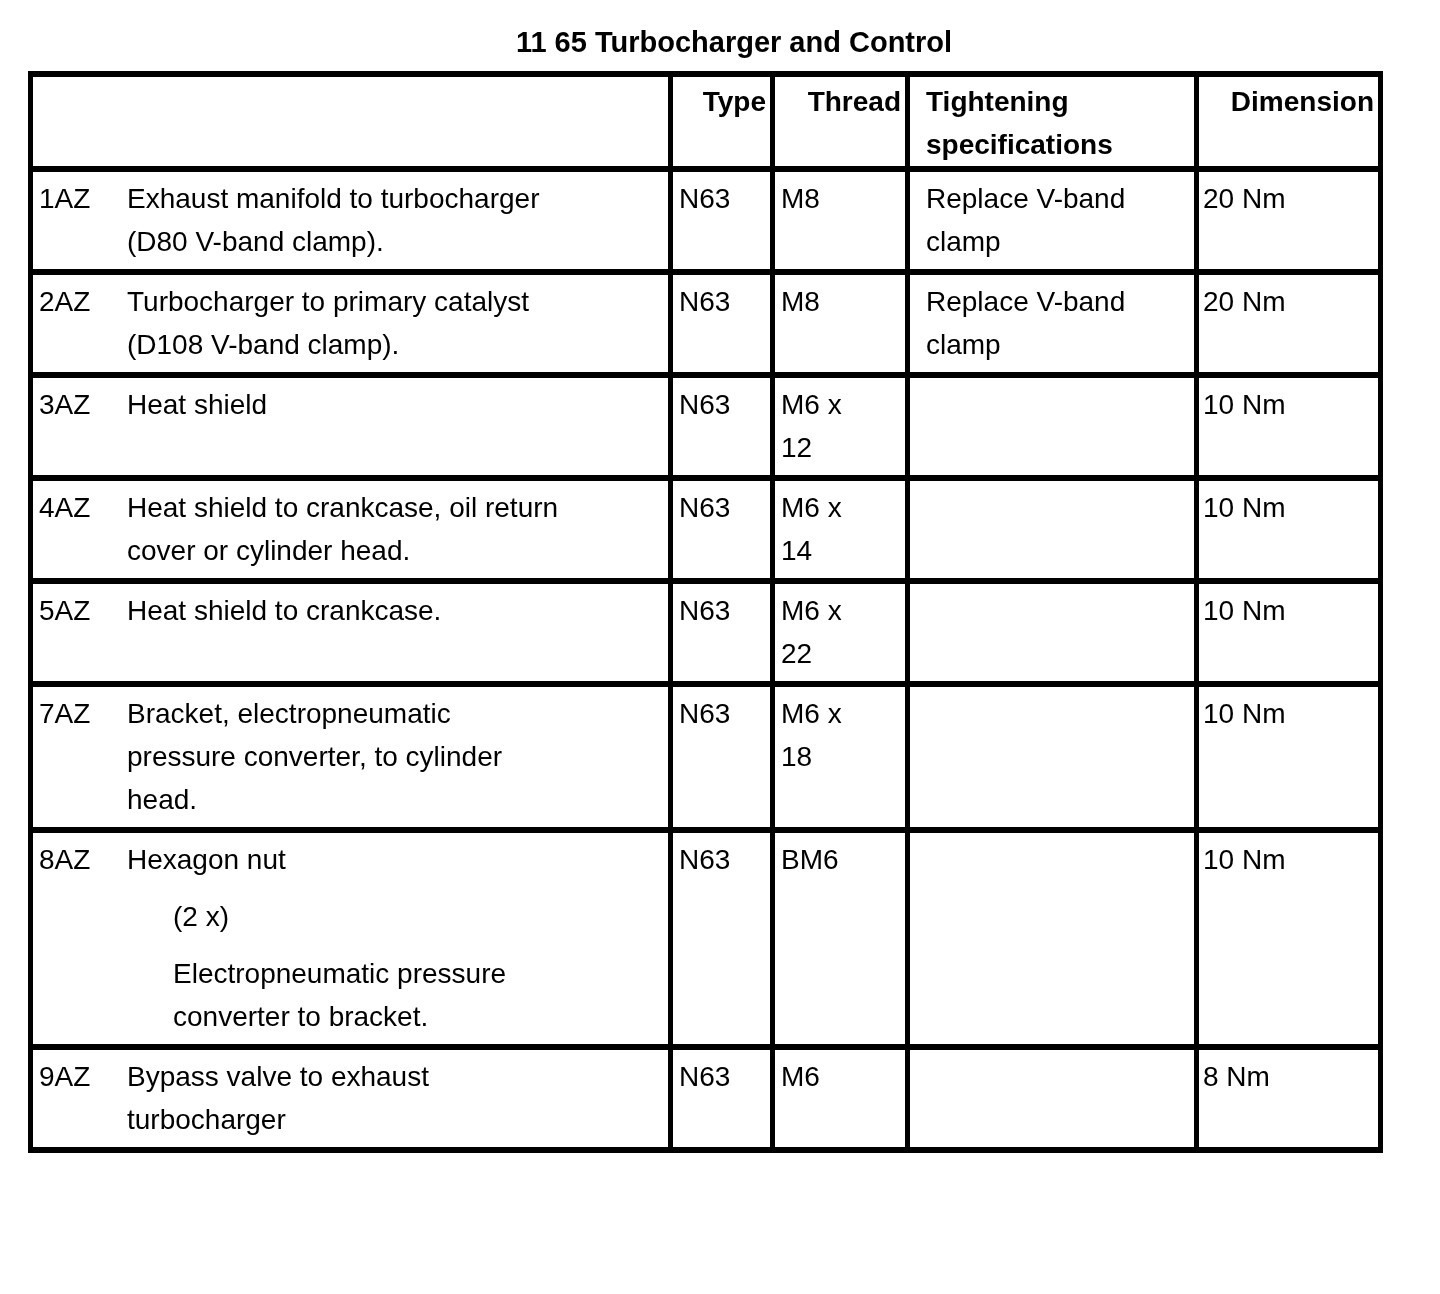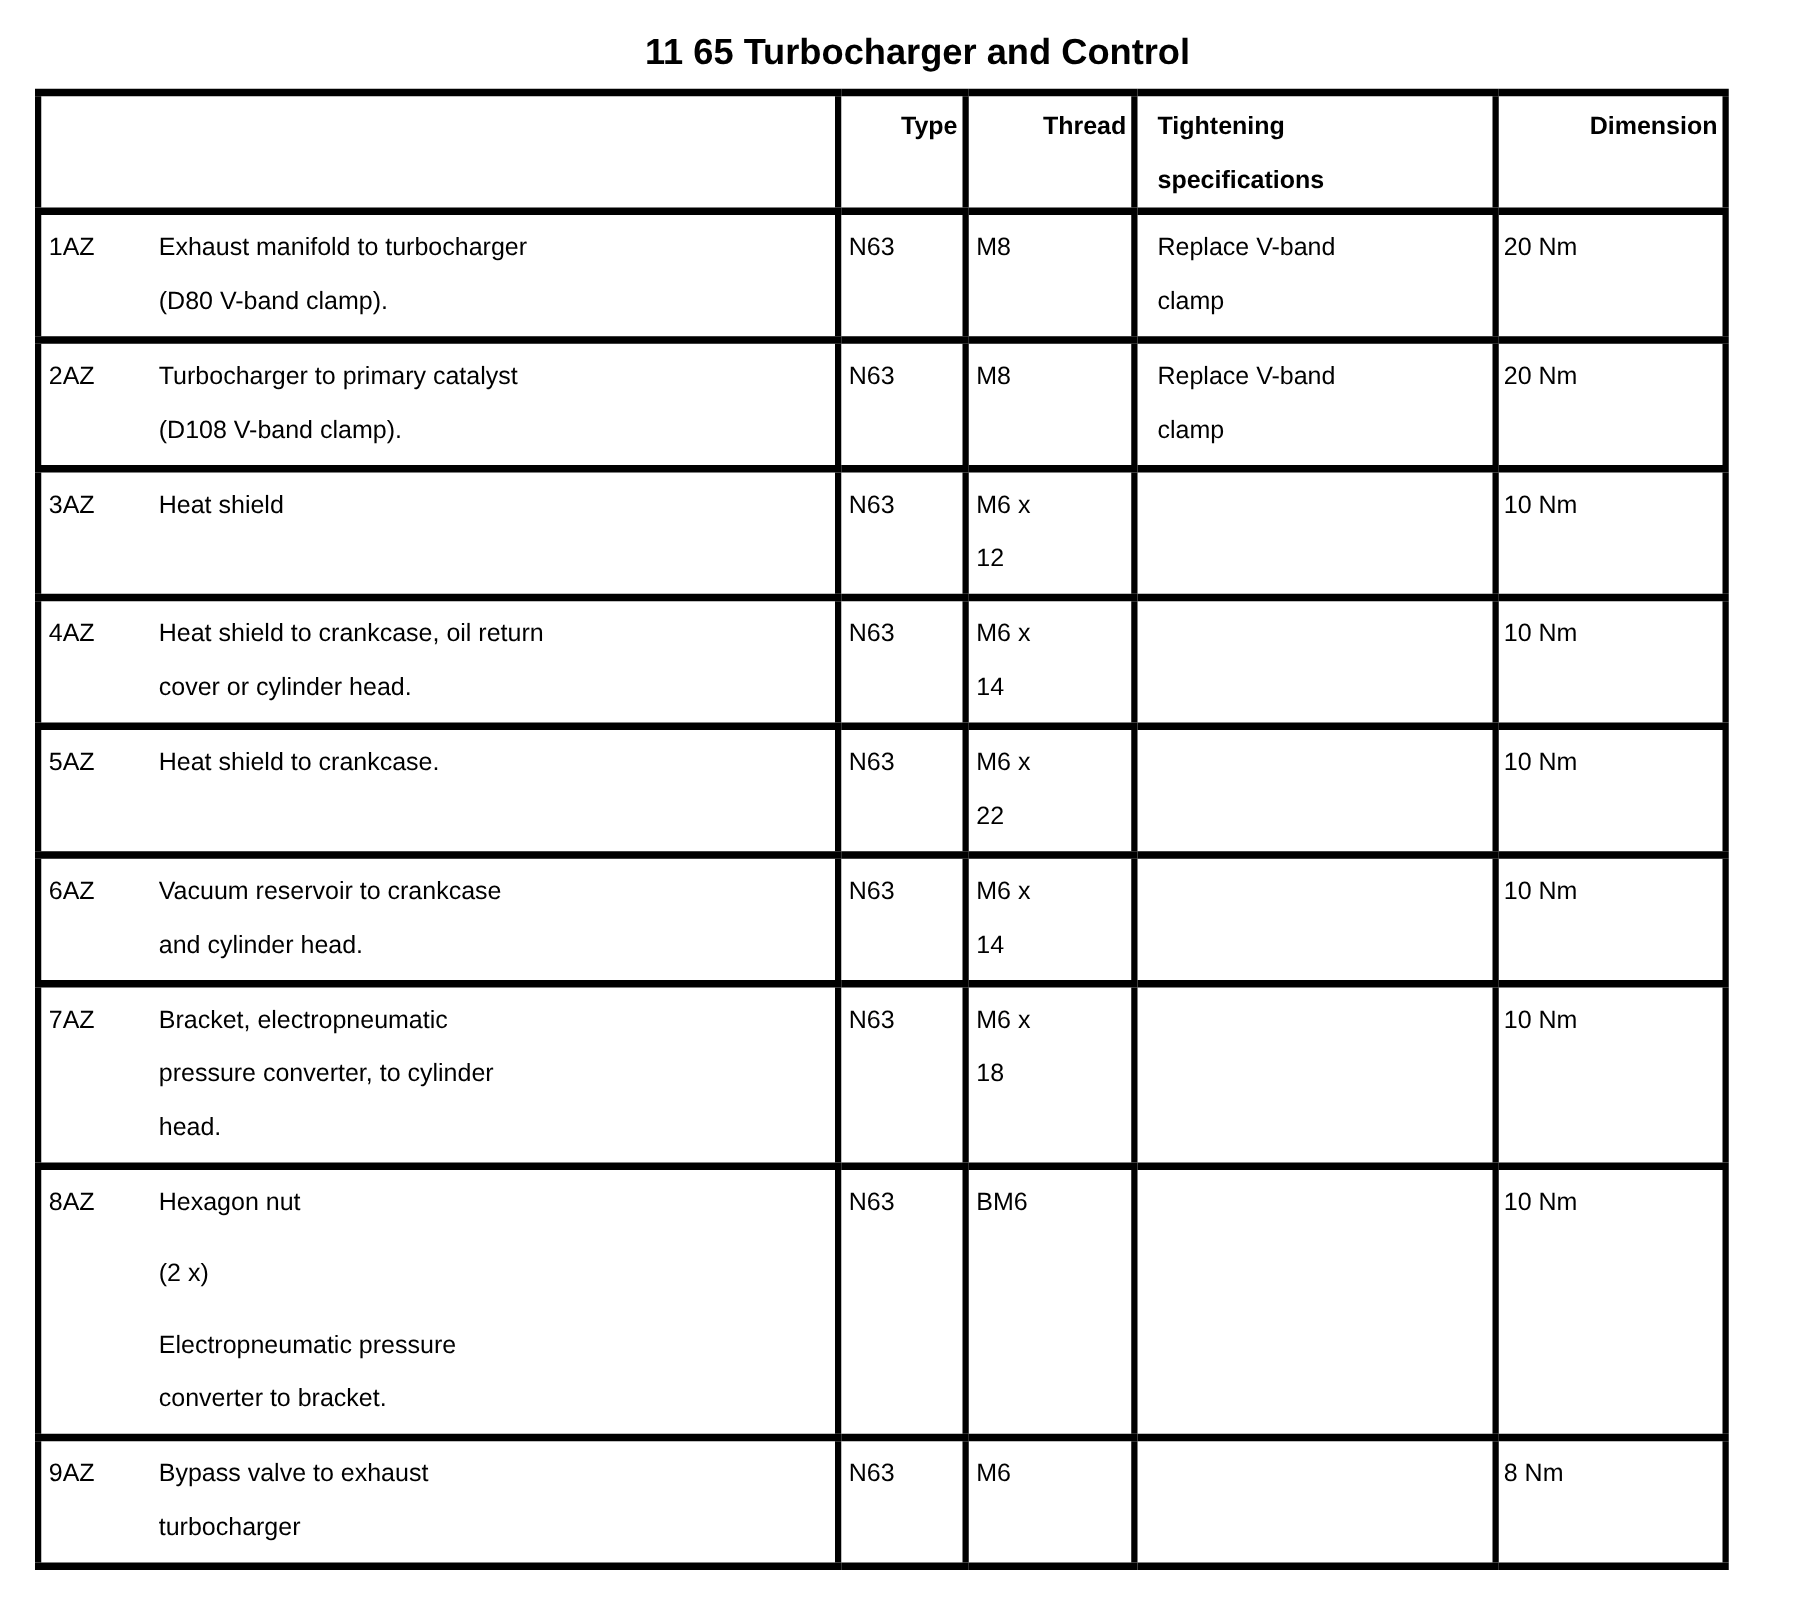--- a/index.html
+++ b/index.html
@@ -29,21 +29,21 @@
     border-collapse: collapse;
     table-layout: fixed;
     width: 1350px;
   }
   .spec-table th,
   .spec-table td {
     border: 5px solid #000000;
     border-top-width: 6px;
     border-bottom-width: 6px;
     vertical-align: top;
-    font-size: 20px;
+    font-size: 28px;
     line-height: 43px;
     color: #000000;
     padding: 5px 6px 6px 6px;
     overflow: hidden;
   }
   
   .spec-table th {
     font-weight: bold;
     text-align: right;
     padding: 3px 4px 0 4px;
@@ -75,20 +75,21 @@
   }
   .row-desc {
     flex: 1 1 auto;
     min-width: 0;
   }
   .row-desc .para {
     white-space: pre-line;
   }
   .row-desc .para + .para {
     margin-top: 14px;
+    margin-left: 46px;
   }
 </style>
 </head>
 <body style="background: rgb(255, 255, 255); color: rgb(0, 0, 0);">
 
 <div class="page">
   <h1 class="title">11 65 Turbocharger and Control</h1>
 
   <table class="spec-table">
     <colgroup>
@@ -183,36 +184,20 @@
     </td>
     <td class="c-type">N63</td>
     <td class="c-thread">M6 x
 22</td>
     <td class="c-tight"></td>
     <td class="c-dim">10 Nm</td>
   </tr>
         <tr>
     <td class="c-desc">
       <div class="desc-flex">
-        <div class="row-label">6AZ</div>
-        <div class="row-desc">
-                <div class="para">Vacuum reservoir to crankcase
-and cylinder head.</div>
-              </div>
-      </div>
-    </td>
-    <td class="c-type">N63</td>
-    <td class="c-thread">M6 x
-14</td>
-    <td class="c-tight"></td>
-    <td class="c-dim">10 Nm</td>
-  </tr>
-        <tr>
-    <td class="c-desc">
-      <div class="desc-flex">
         <div class="row-label">7AZ</div>
         <div class="row-desc">
                 <div class="para">Bracket, electropneumatic
 pressure converter, to cylinder
 head.</div>
               </div>
       </div>
     </td>
     <td class="c-type">N63</td>
     <td class="c-thread">M6 x

